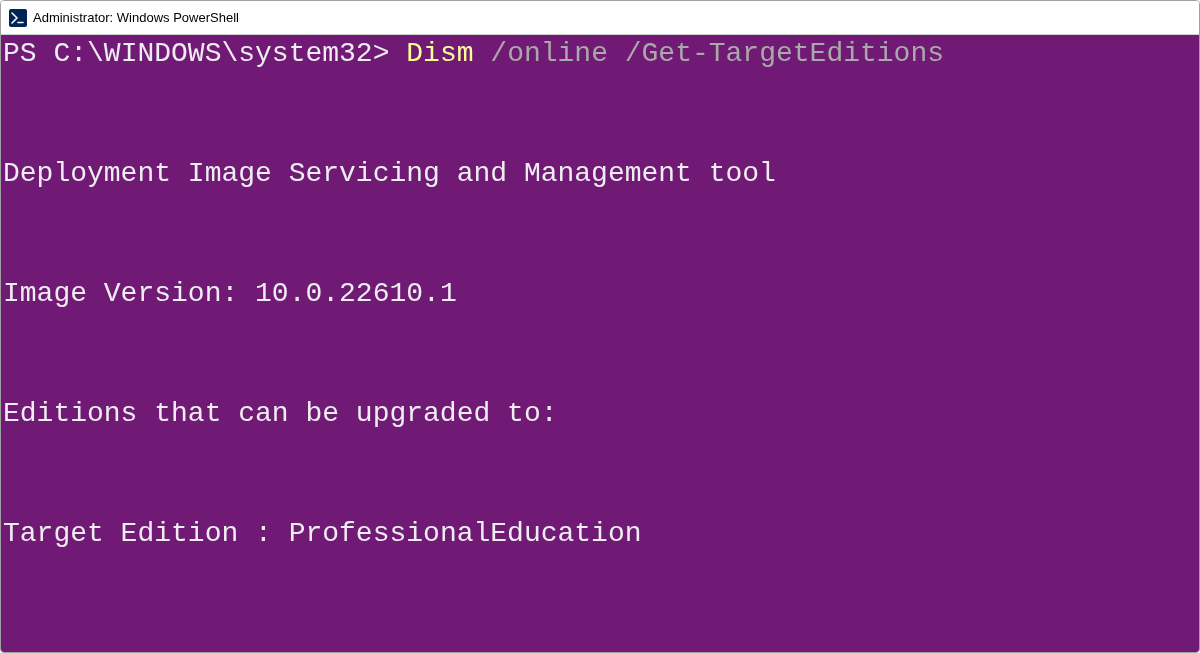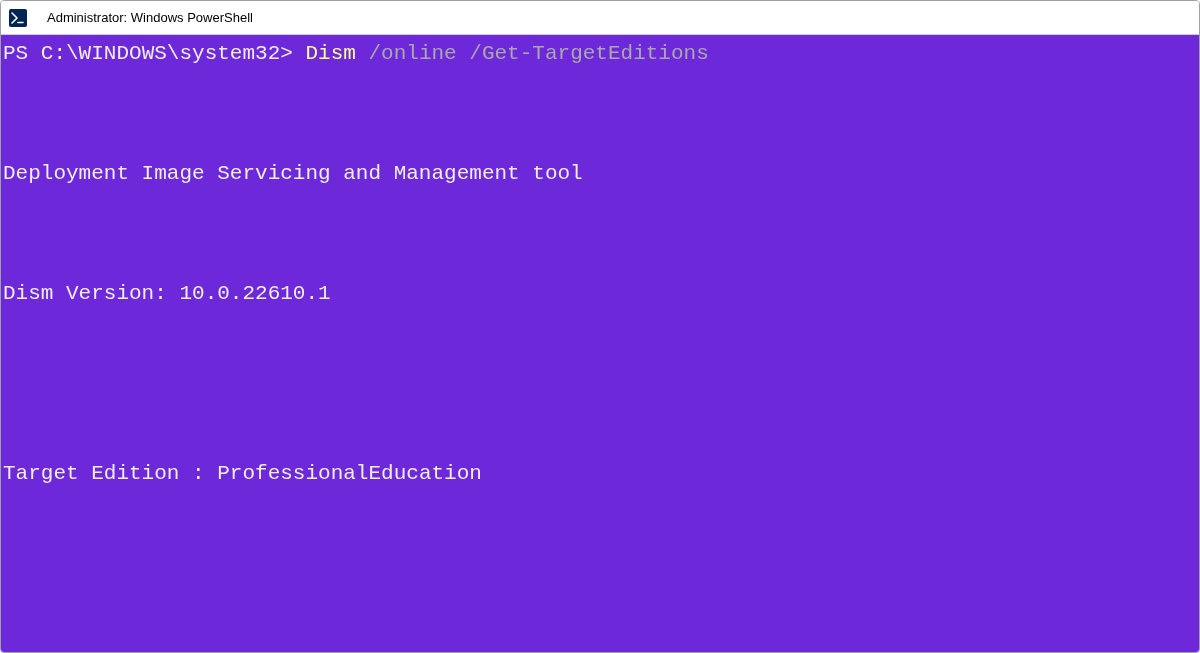--- a/index.html
+++ b/index.html
@@ -16,44 +16,44 @@
       border: 1px solid #a0a0a0;
       border-radius: 4px;
     }
     .titlebar {
       height: 34px;
       background: #ffffff;
       border-bottom: 1px solid #d0d0d0;
       display: flex;
       align-items: center;
       padding: 0 8px;
-      gap: 20px;
+      gap: 6px;
     }
     .titlebar-icon {
       width: 18px;
       height: 18px;
       display: flex;
       align-items: center;
       justify-content: center;
     }
     .titlebar-icon svg {
       width: 18px;
       height: 18px;
     }
     .titlebar-text {
       font-size: 13px;
       color: #000000;
     }
     .terminal {
       width: 100%;
       height: calc(100% - 34px);
-      background: #6d28d9;
+      background: #701a75;
       color: #eeedf0;
       font-family: "Consolas", "Courier New", monospace;
-      font-size: 21px;
+      font-size: 28px;
       line-height: 30px;
       padding: 4px 2px;
       white-space: pre;
       overflow: hidden;
     }
     .ps-prompt {
       color: #eeedf0;
     }
     .ps-command {
       color: #fdfd96;
@@ -76,22 +76,23 @@
       <line x1="9" y1="13.5" x2="14" y2="13.5" stroke="#ffffff" stroke-width="1.6" stroke-linecap="round"></line>
     </svg>
   </span>
   <span class="titlebar-text">Administrator: Windows PowerShell</span>
 </div>
 
 <div class="terminal"><span class="out-line"><span class="ps-prompt">PS </span><span class="ps-prompt">C:\WINDOWS\system32&gt;</span> <span class="ps-command">Dism</span> <span class="ps-param">/online /Get-TargetEditions</span></span>
 <span class="out-line"> </span>
 <span class="out-line">Deployment Image Servicing and Management tool</span>
 <span class="out-line"> </span>
-<span class="out-line"><span>Dism Version: </span><span>10.0.22610.1</span></span>
+<span class="out-line"><span>Image Version: </span><span>10.0.22610.1</span></span>
 <span class="out-line"> </span>
+<span class="out-line">Editions that can be upgraded to:</span>
 <span class="out-line"> </span>
 <span class="out-line"><span>Target Edition : </span><span>ProfessionalEducation</span></span>
 
 
 
 
 
 
 
 

